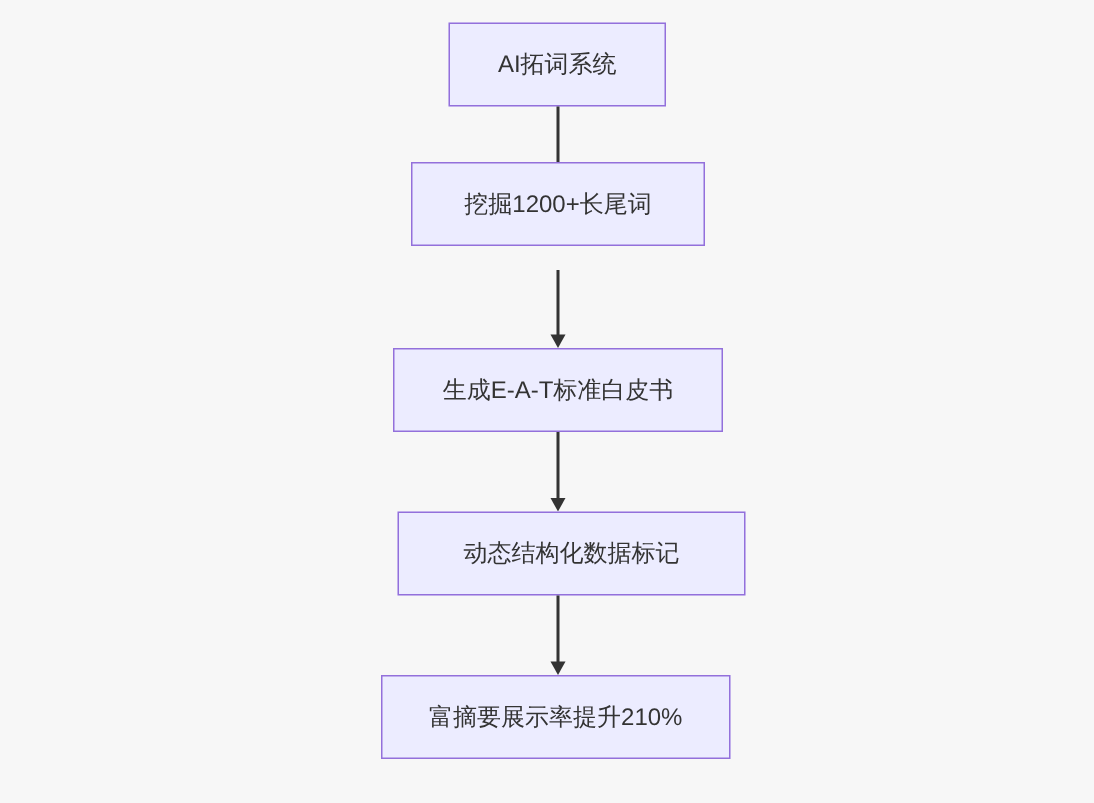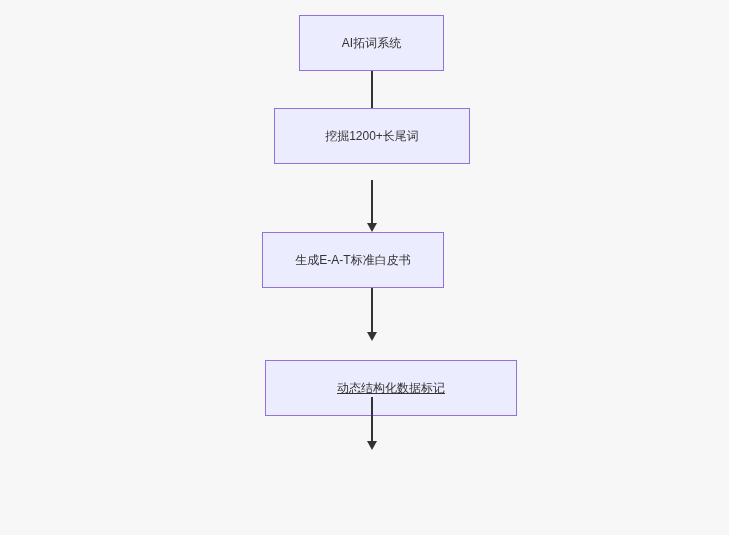--- a/index.html
+++ b/index.html
@@ -20,29 +20,29 @@
     position: relative;
     width: 729px; height: 535px;
   }
   .node {
     position: absolute;
     background: var(--node-fill);
     border: 1px solid var(--node-border);
     display: flex;
     align-items: center;
     justify-content: center;
-    font-size: 12px;
+    font-size: 16px;
     color: var(--text);
     text-align: center;
     white-space: nowrap;
   }
   .node-1 { left: 299px; top: 15px;  width: 145px; height: 56px; }
   .node-2 { left: 274px; top: 108px; width: 196px; height: 56px; }
-  .node-3 { left: 262px; top: 232px; width: 182px; height: 56px; }
-  .node-4 { left: 265px; top: 360px; width: 252px; height: 56px; text-decoration: underline; }
+  .node-3 { left: 262px; top: 232px; width: 220px; height: 56px; }
+  .node-4 { left: 265px; top: 341px; width: 232px; height: 56px; }
   .node-5 { left: 254px; top: 450px; width: 233px; height: 56px; }
 
   .arrow { position: absolute; width: 12px; margin-left: -6px; left: 372px; }
   .arrow-1 { top: 71px;  height: 53px; }
   .arrow-2 { top: 180px; height: 52px; }
   .arrow-3 { top: 288px; height: 53px; }
   .arrow-4 { top: 397px; height: 53px; }
   .arrow .line {
     position: absolute;
     left: 5px; top: 0; bottom: 8px;
@@ -92,14 +92,17 @@
 
   <div class="node node-4">
     <span>动态结构化数据标记</span>
   </div>
 
   <div class="arrow arrow-4">
     <span class="line"></span>
     <span class="head"></span>
   </div>
 
+  <div class="node node-5">
+    <span>富摘要展示率提升210%</span>
+  </div>
 
 </div>
 
 </body></html>

